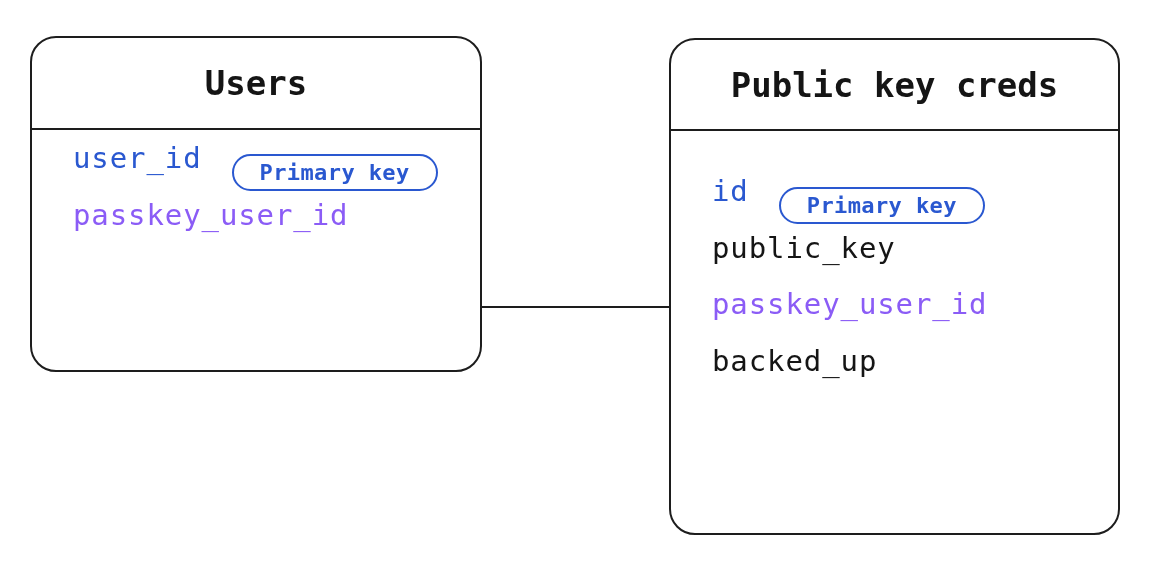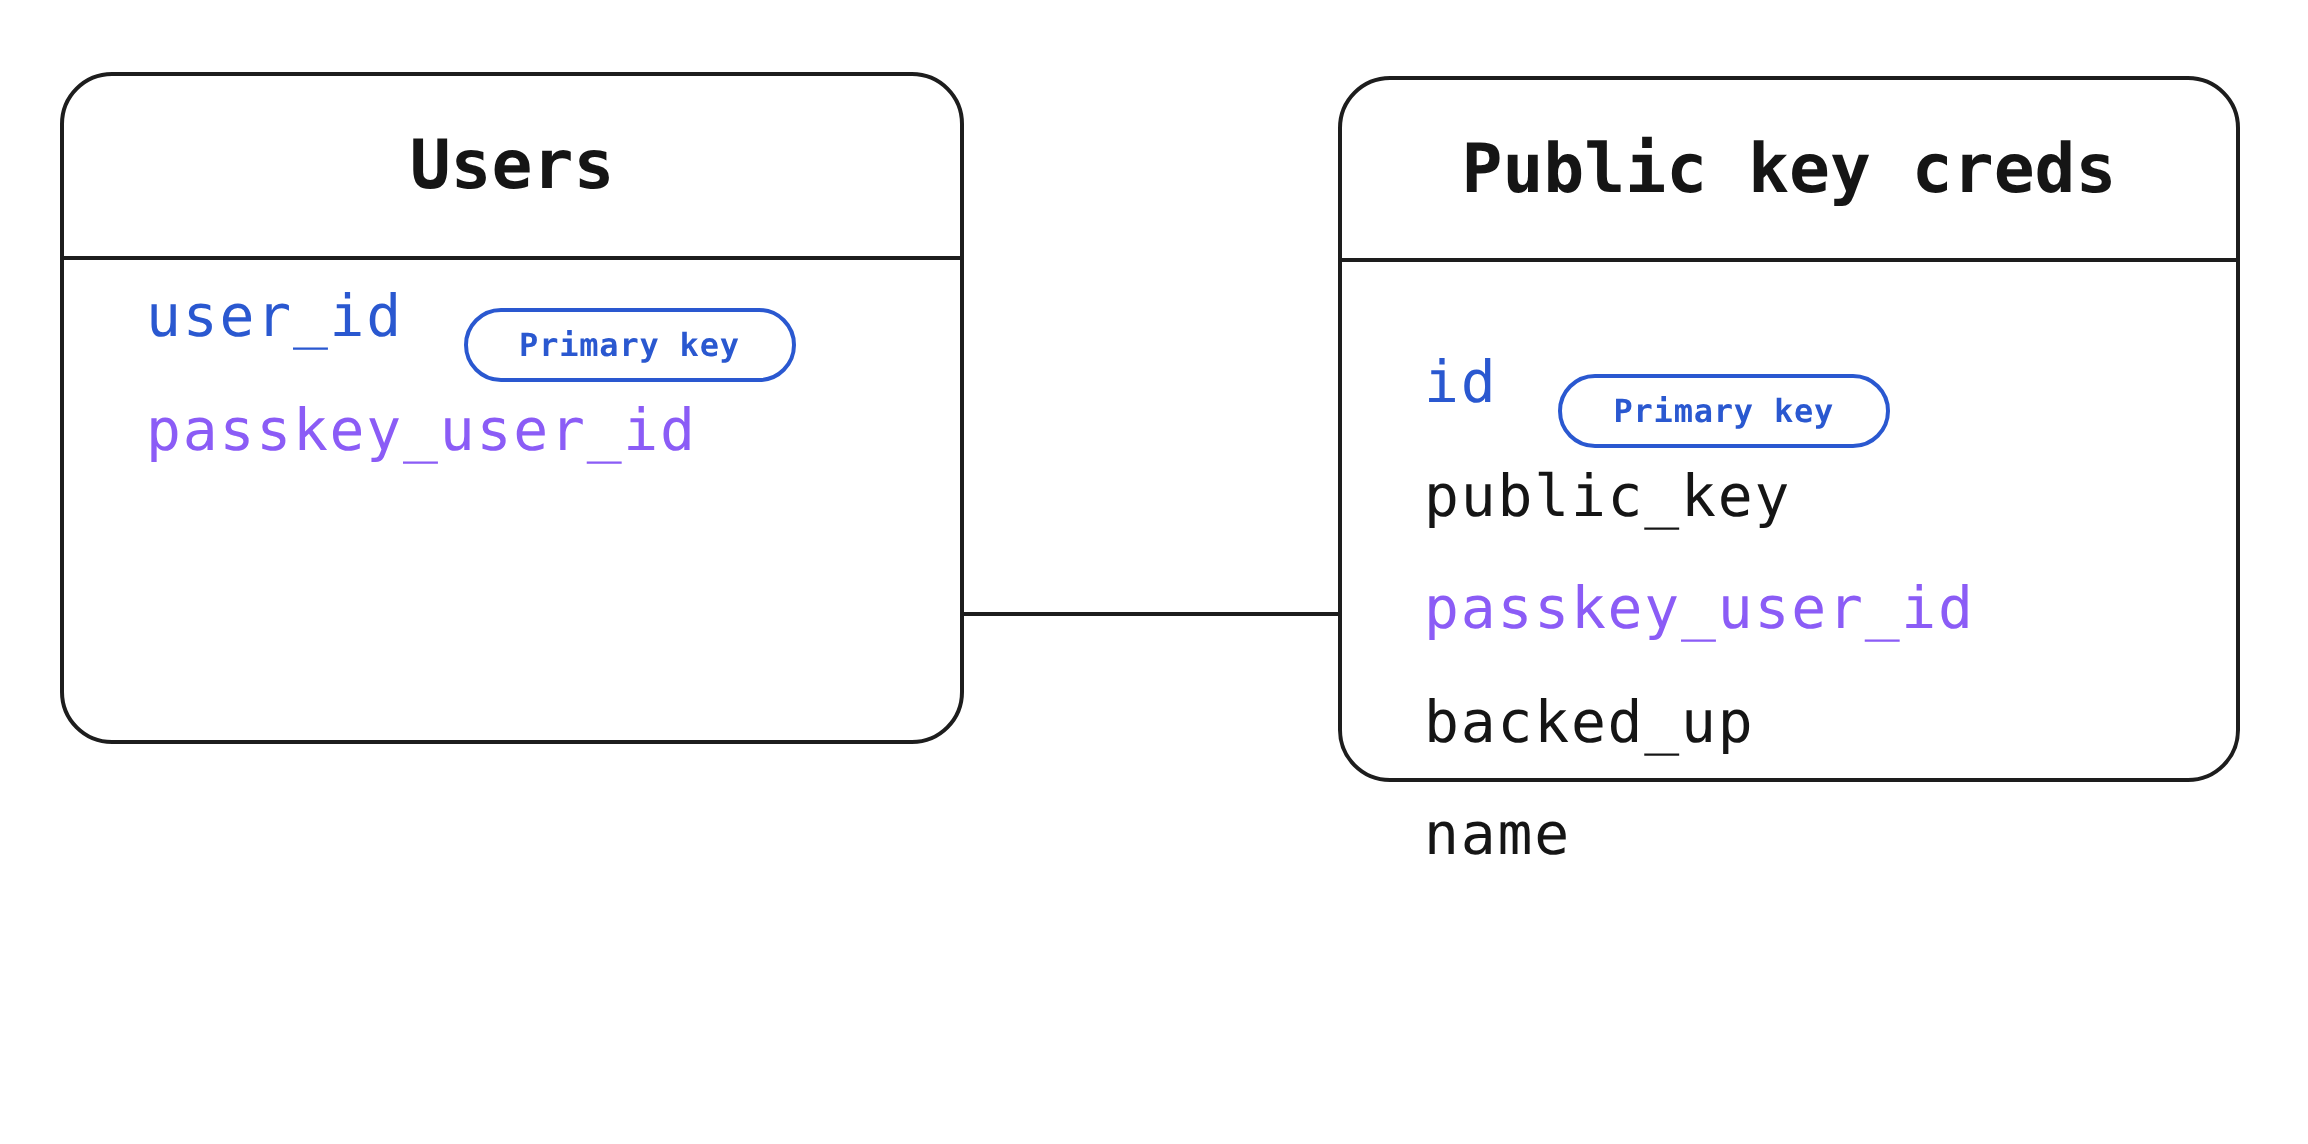--- a/index.html
+++ b/index.html
@@ -19,21 +19,21 @@
     position: absolute;
     background: #ffffff;
     border: 2px solid #1d1d1d;
     border-radius: 26px;
     box-sizing: border-box;
   }
   .table-node.users {
     left: 30px; top: 36px; width: 452px; height: 336px;
   }
   .table-node.creds {
-    left: 669px; top: 38px; width: 451px; height: 353px;
+    left: 669px; top: 38px; width: 451px; height: 497px;
   }
   .table-header {
     display: flex;
     align-items: center;
     justify-content: center;
     border-bottom: 2px solid #1d1d1d;
     font-size: 34px;
     font-weight: bold;
     color: #151515;
     white-space: nowrap;
@@ -57,21 +57,21 @@
   .field-row.foreign .field-name { color: #8b5cf6; }
   .badge {
     display: inline-flex;
     align-items: center;
     justify-content: center;
     height: 33px;
     padding: 0 26px;
     border: 2px solid #2A58D0;
     border-radius: 19px;
     color: #2A58D0;
-    font-size: 16px;
+    font-size: 22px;
     font-weight: bold;
     letter-spacing: 0.4px;
     margin-top: 28px;
   }
   .connector {
     position: absolute;
     left: 482px;
     top: 306px;
     width: 187px;
     height: 2px;
@@ -107,19 +107,16 @@
       </div>
       <div class="field-row">
         <span class="field-name">public_key</span>
       </div>
       <div class="field-row foreign">
         <span class="field-name">passkey_user_id</span>
       </div>
       <div class="field-row">
         <span class="field-name">backed_up</span>
       </div>
-      <div class="field-row">
-        <span class="field-name">name</span>
-      </div>
     </div>
   </div>
 
 </div>
 
 </body></html>

